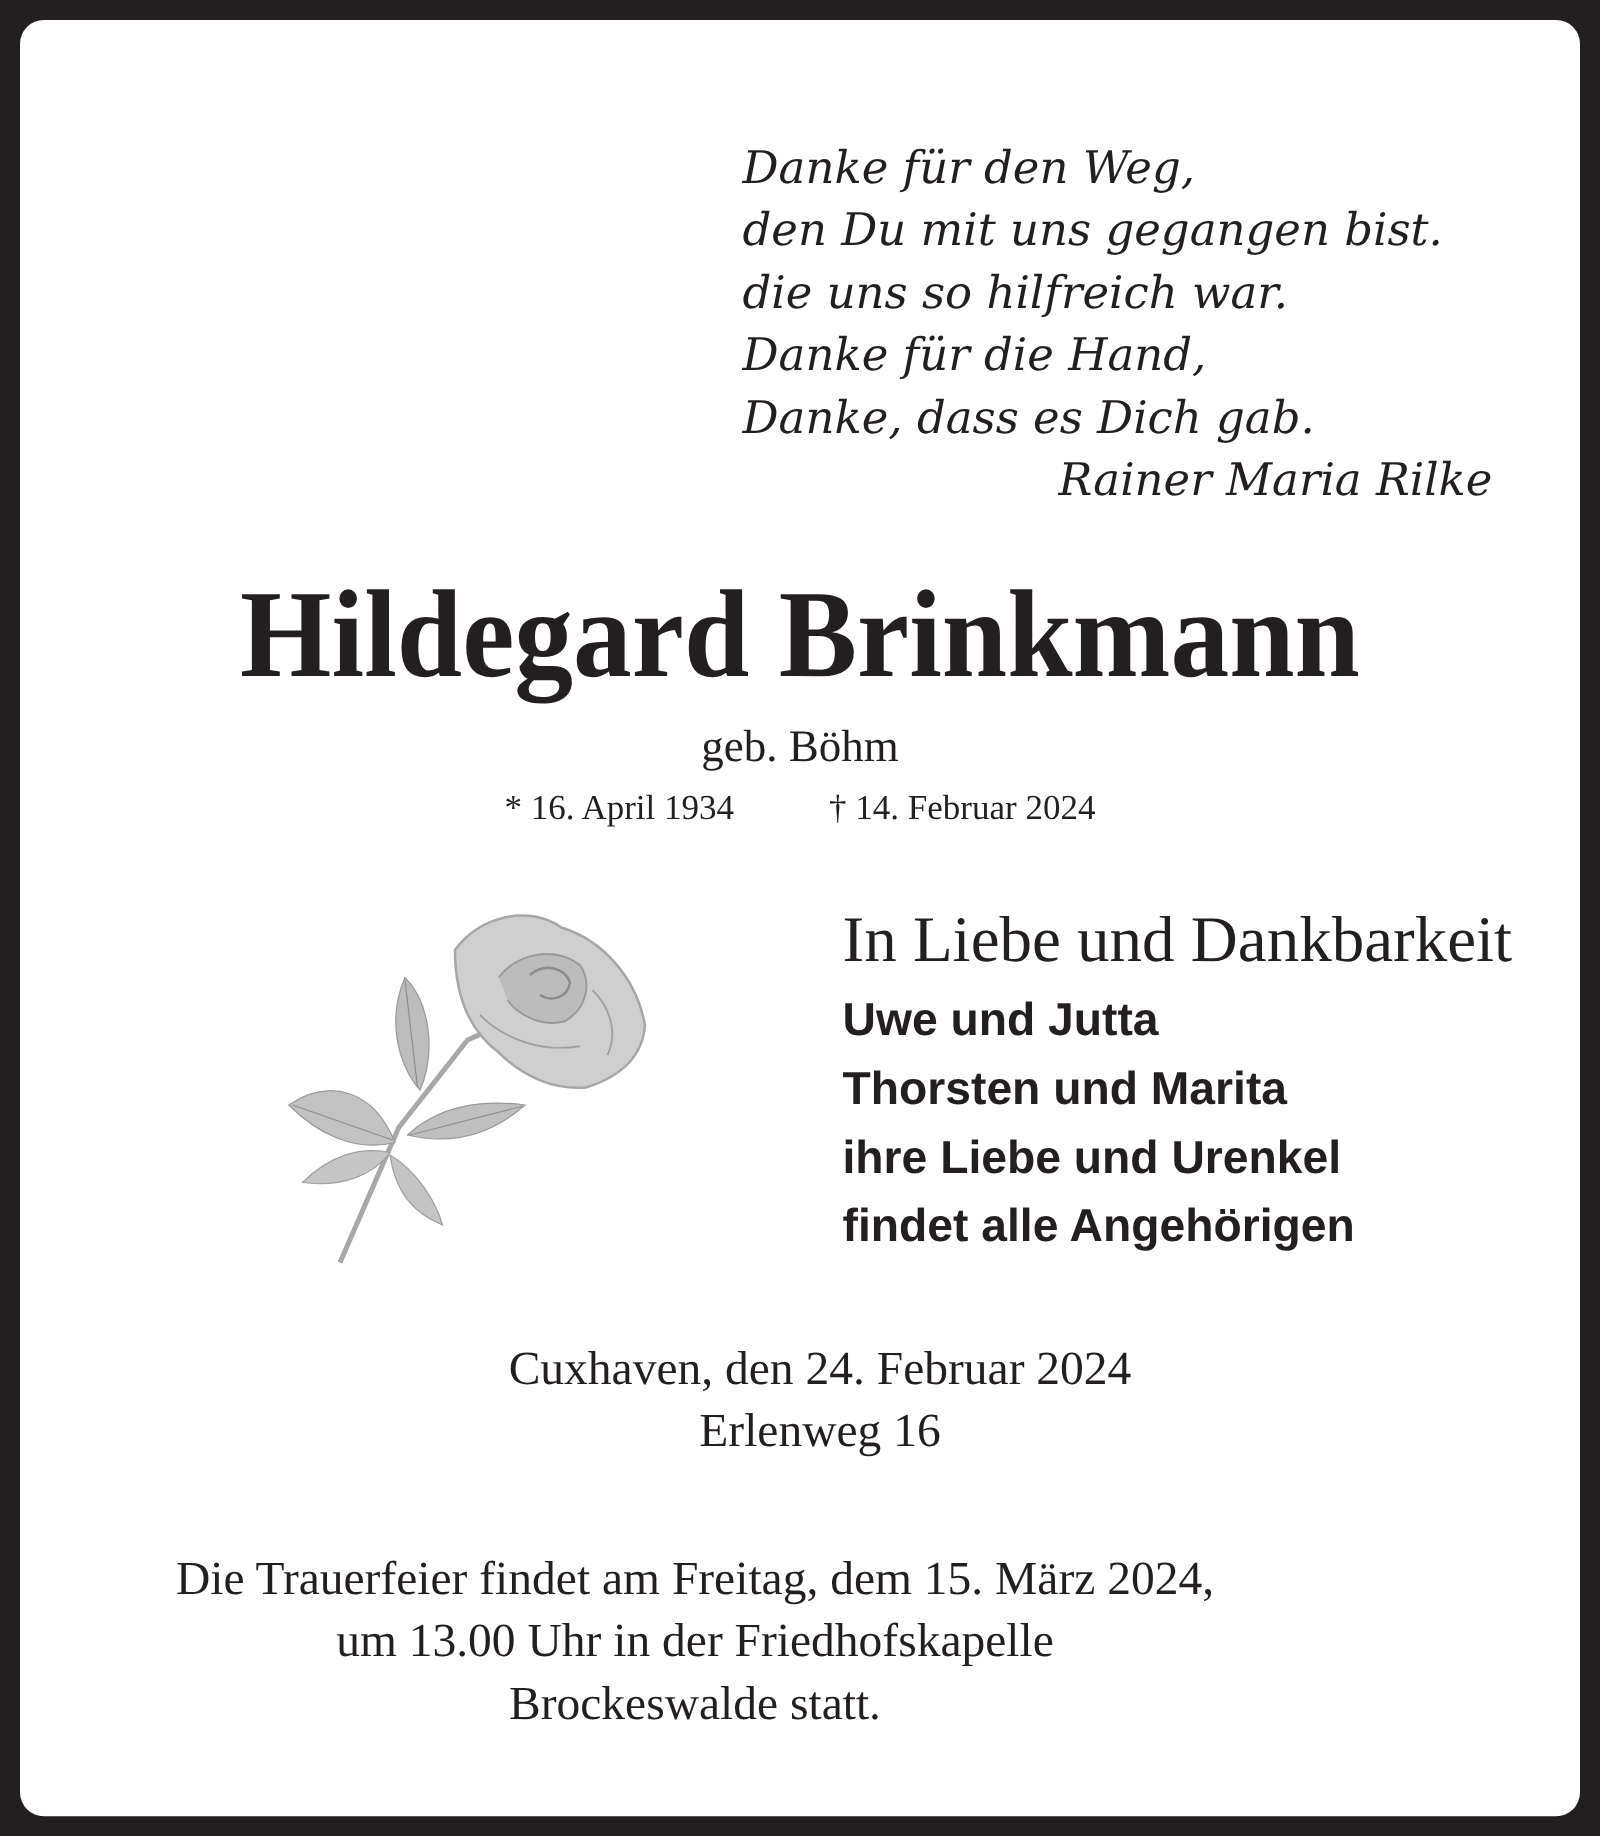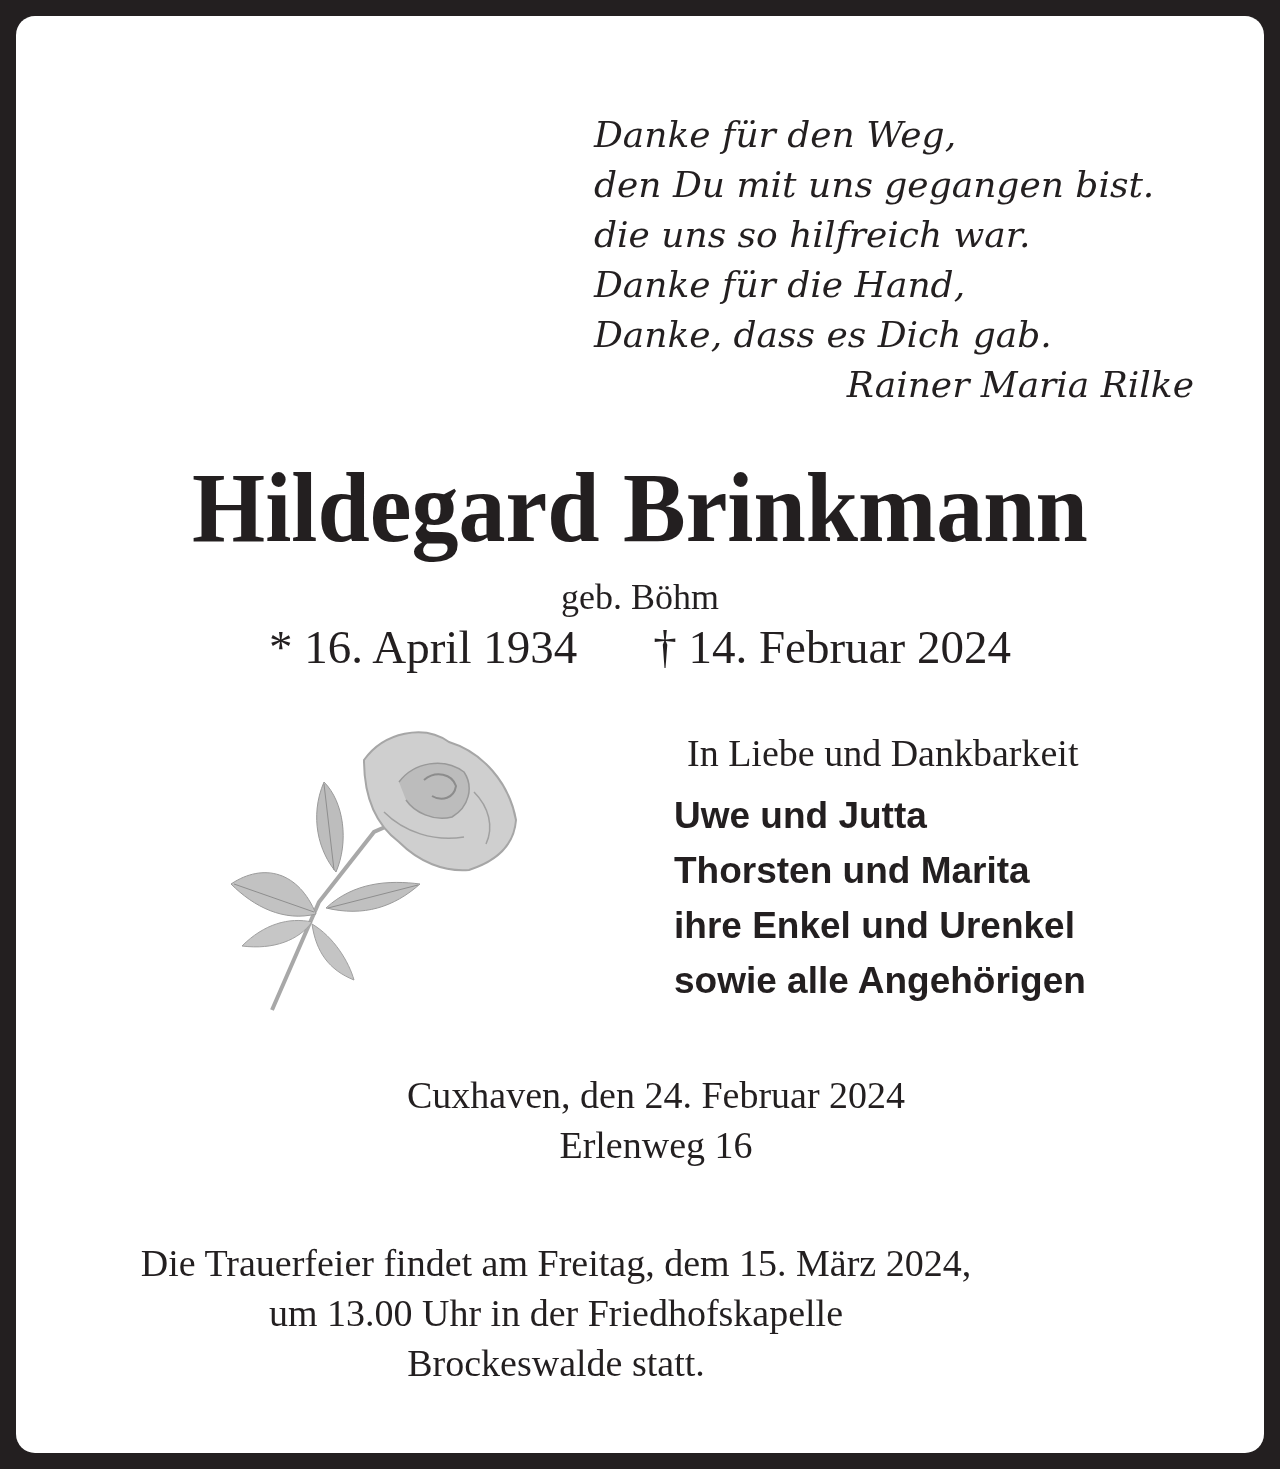--- a/index.html
+++ b/index.html
@@ -22,28 +22,28 @@
     font-family: "Liberation Serif", serif; font-weight: bold;
     font-size: 100px; line-height: 120px; letter-spacing: 0px;
     transform: scaleX(0.94); transform-origin: center;
   }
   .maiden {
     position: absolute; left: 0; width: 1248px; top: 558px; text-align: center;
     font-family: "Liberation Serif", serif; font-size: 36px; line-height: 46px;
   }
   .dates {
     position: absolute; left: 0; width: 1248px; top: 608px; text-align: center;
-    font-family: "Liberation Serif", serif; font-size: 47px; line-height: 46px;
+    font-family: "Liberation Serif", serif; font-size: 28px; line-height: 46px;
     white-space: nowrap;
   }
   .dates .born { display: inline-block; margin-right: 76px; }
   .rose { position: absolute; left: 208px; top: 696px; width: 300px; height: 300px; }
   .mourners { position: absolute; left: 658px; top: 712px; width: 560px; }
   .mourners .intro {
-    font-family: "Liberation Serif", serif; font-size: 38px; line-height: 50px; margin-bottom: 10px; white-space: nowrap; margin-left: 13px;
+    font-family: "Liberation Serif", serif; font-size: 52px; line-height: 50px; margin-bottom: 10px; white-space: nowrap;
   }
   .mourners .family {
     font-family: Liberation Sans, sans-serif; font-weight: bold; font-size: 37px; line-height: 55px; white-space: nowrap;
   }
   .place {
     position: absolute; left: 16px; width: 1248px; top: 1054px; text-align: center;
     font-family: "Liberation Serif", serif; font-size: 38px; line-height: 50px;
   }
   .funeral {
     position: absolute; left: 0; width: 1080px; top: 1222px; text-align: center;
@@ -92,22 +92,22 @@
     <path d="M175 70 C190 50 220 45 240 60 C250 75 245 95 228 105 C210 110 190 100 182 88" fill="#bcbcbc" stroke="#999" stroke-width="1.5"></path>
     <path d="M200 68 C212 58 228 62 232 74 C230 86 218 90 208 84" fill="none" stroke="#8c8c8c" stroke-width="2"></path>
     <path d="M160 100 C180 120 210 130 240 125" fill="none" stroke="#a0a0a0" stroke-width="1.5"></path>
     <path d="M250 80 C265 95 270 115 262 132" fill="none" stroke="#a0a0a0" stroke-width="1.5"></path>
   </svg>
 
   <div class="mourners">
     <div class="intro">In Liebe und Dankbarkeit</div>
     <div class="family">Uwe und Jutta</div>
     <div class="family">Thorsten und Marita</div>
-    <div class="family">ihre Enkel und Urenkel</div>
-    <div class="family">sowie alle Angehörigen</div>
+    <div class="family">ihre Liebe und Urenkel</div>
+    <div class="family">findet alle Angehörigen</div>
   </div>
 
   <div class="place">
     <span>Cuxhaven, den 24. Februar 2024</span>
     <span>Erlenweg 16</span>
   </div>
 
   <div class="funeral">
     <span>Die Trauerfeier findet am Freitag, dem 15. März 2024,</span>
     <span>um 13.00 Uhr in der Friedhofskapelle</span>

